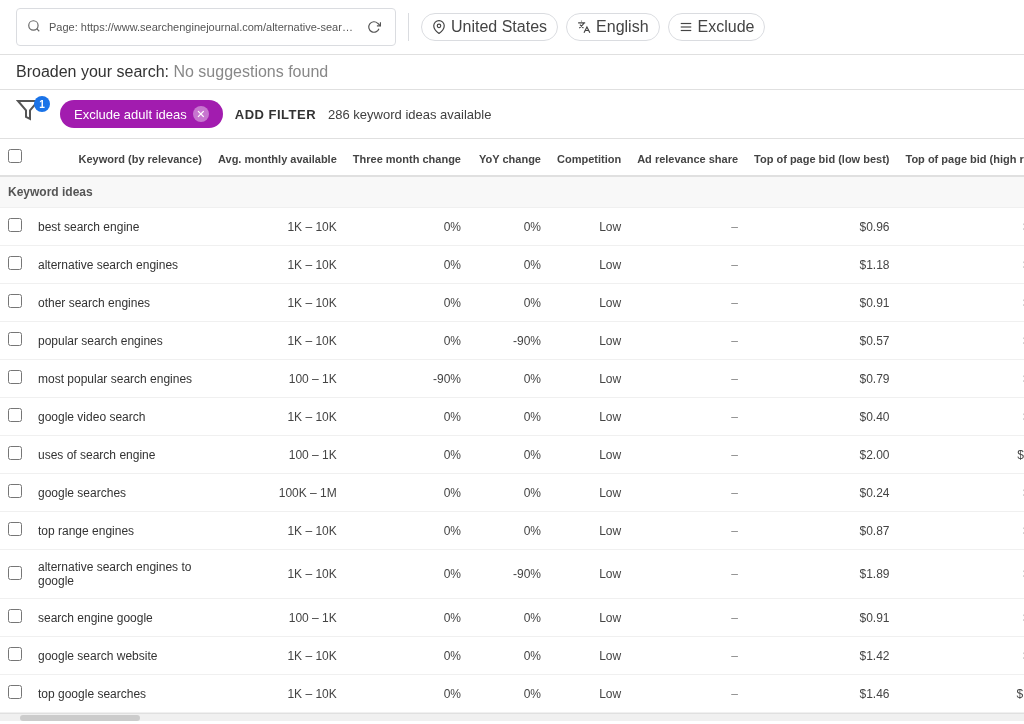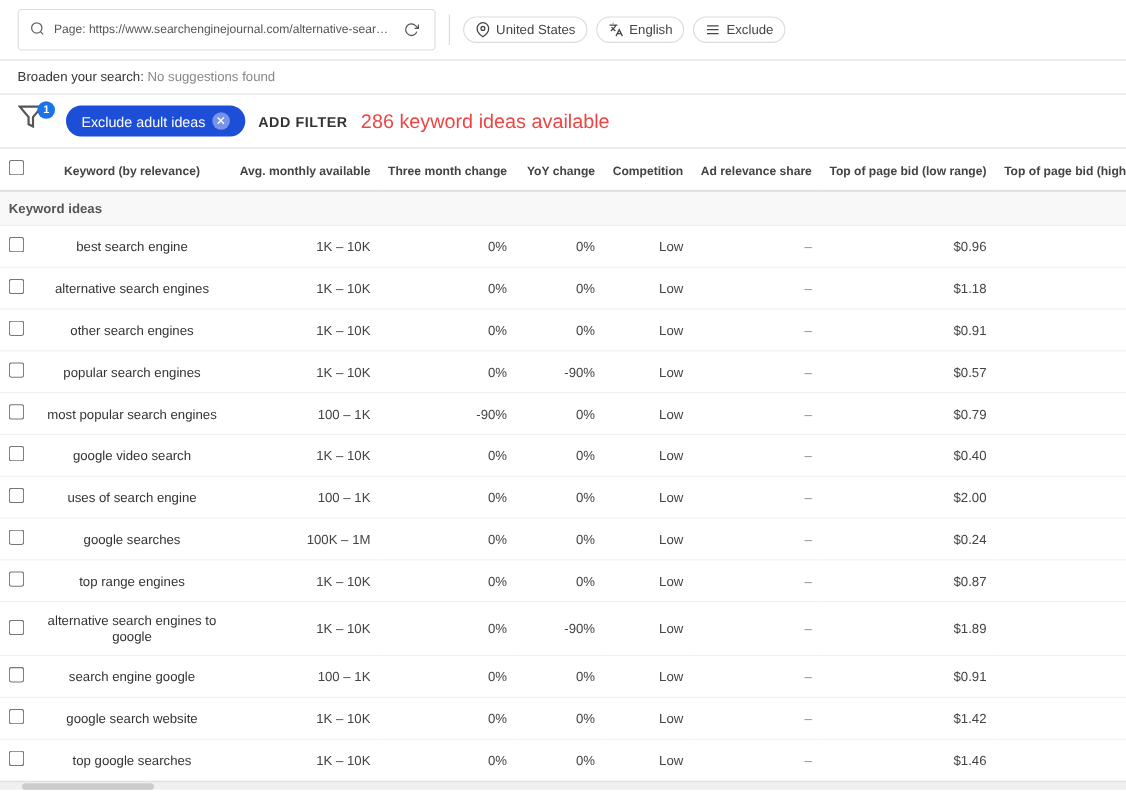--- a/index.html
+++ b/index.html
@@ -30,35 +30,35 @@
     .refresh-btn {
       width: 28px; height: 28px; border-radius: 50%;
       border: none; background: transparent; cursor: pointer;
       display: flex; align-items: center; justify-content: center;
       color: #555; font-size: 14px;
     }
     .divider-v { width: 1px; height: 28px; background: #dadce0; margin: 0 4px; }
     .chip {
       display: flex; align-items: center; gap: 5px;
       border: 1px solid #dadce0; border-radius: 16px;
-      padding: 4px 10px; font-size: 12px; cursor: pointer;
+      padding: 4px 10px; font-size: 16px; cursor: pointer;
       color: #444; background: #fff;
     }
     .chip svg { width: 14px; height: 14px; }
     .date-chip {
       display: flex; align-items: center; gap: 5px;
       border: 1px solid #dadce0; border-radius: 16px;
       padding: 4px 10px; font-size: 12px; cursor: pointer;
       color: #444; background: #fff;
     }
 
     
     .broaden-bar {
       padding: 8px 16px;
-      font-size: 12px;
+      font-size: 16px;
       color: #333;
       border-bottom: 1px solid #e0e0e0;
     }
     .broaden-bar span.label { font-weight: 500; }
     .broaden-bar span.value { color: #888; }
 
     
     .filter-bar {
       display: flex;
       align-items: center;
@@ -71,52 +71,52 @@
     }
     .filter-icon-container svg { width: 24px; height: 24px; color: #555; }
     .badge {
       position: absolute; top: -2px; right: -2px;
       background: #1a73e8; color: #fff;
       border-radius: 50%; width: 16px; height: 16px;
       font-size: 10px; display: flex; align-items: center; justify-content: center;
       font-weight: bold;
     }
     .exclude-btn {
-      background: #1d4ed8; color: #fff;
+      background: #a21caf; color: #fff;
       border: none; border-radius: 20px;
       padding: 6px 14px; font-size: 13px; cursor: pointer;
       display: flex; align-items: center; gap: 6px;
     }
     .exclude-btn .x-icon {
       width: 16px; height: 16px; border-radius: 50%; background: rgba(255,255,255,0.4);
       display: flex; align-items: center; justify-content: center; font-size: 11px;
     }
     .add-filter-btn {
       background: transparent; border: none; font-size: 13px;
       font-weight: 600; color: #333; cursor: pointer; letter-spacing: 0.5px;
     }
-    .keyword-count { font-size: 18px; color: #ef4444; }
+    .keyword-count { font-size: 13px; color: #404040; }
 
     
     .table-container { overflow-x: auto; }
     table { width: 100%; border-collapse: collapse; font-size: 12px; }
     thead tr { border-bottom: 2px solid #e0e0e0; }
     thead th {
       padding: 10px 8px;
       text-align: right;
       font-weight: 600;
       color: #444;
       font-size: 11px;
       vertical-align: bottom;
       white-space: nowrap;
     }
-    thead th.left { text-align: center; }
+    thead th.left { text-align: right; }
     tbody tr { border-bottom: 1px solid #f0f0f0; }
     tbody td { padding: 10px 8px; color: #444; font-size: 12px; text-align: right; vertical-align: middle; }
-    tbody td.left { text-align: center; }
+    tbody td.left { text-align: left; }
     .section-header td {
       background: #f8f8f8; font-weight: 600; font-size: 12px;
       color: #555; padding: 8px 8px; text-align: left;
     }
     .checkbox-cell { width: 36px; text-align: center !important; }
     input[type="checkbox"] { cursor: pointer; width: 14px; height: 14px; }
     .keyword-link { color: #333; text-decoration: none; }
     .dash { color: #888; }
     .col-keyword { min-width: 180px; }
     .col-avg { min-width: 100px; }
@@ -219,21 +219,21 @@
         <th class="col-yoy">
           <span>YoY change</span>
         </th>
         <th class="col-comp">
           <span>Competition</span>
         </th>
         <th class="col-adshare">
           <span>Ad relevance share</span>
         </th>
         <th class="col-lowbid">
-          <span>Top of page bid (low range)</span>
+          <span>Top of page bid (low best)</span>
         </th>
         <th class="col-highbid">
           <span>Top of page bid (high range)</span>
         </th>
       </tr>
     </thead>
     <tbody id="table-body">
       <tr class="section-header">
         <td colspan="9">Keyword ideas</td>
       </tr>

